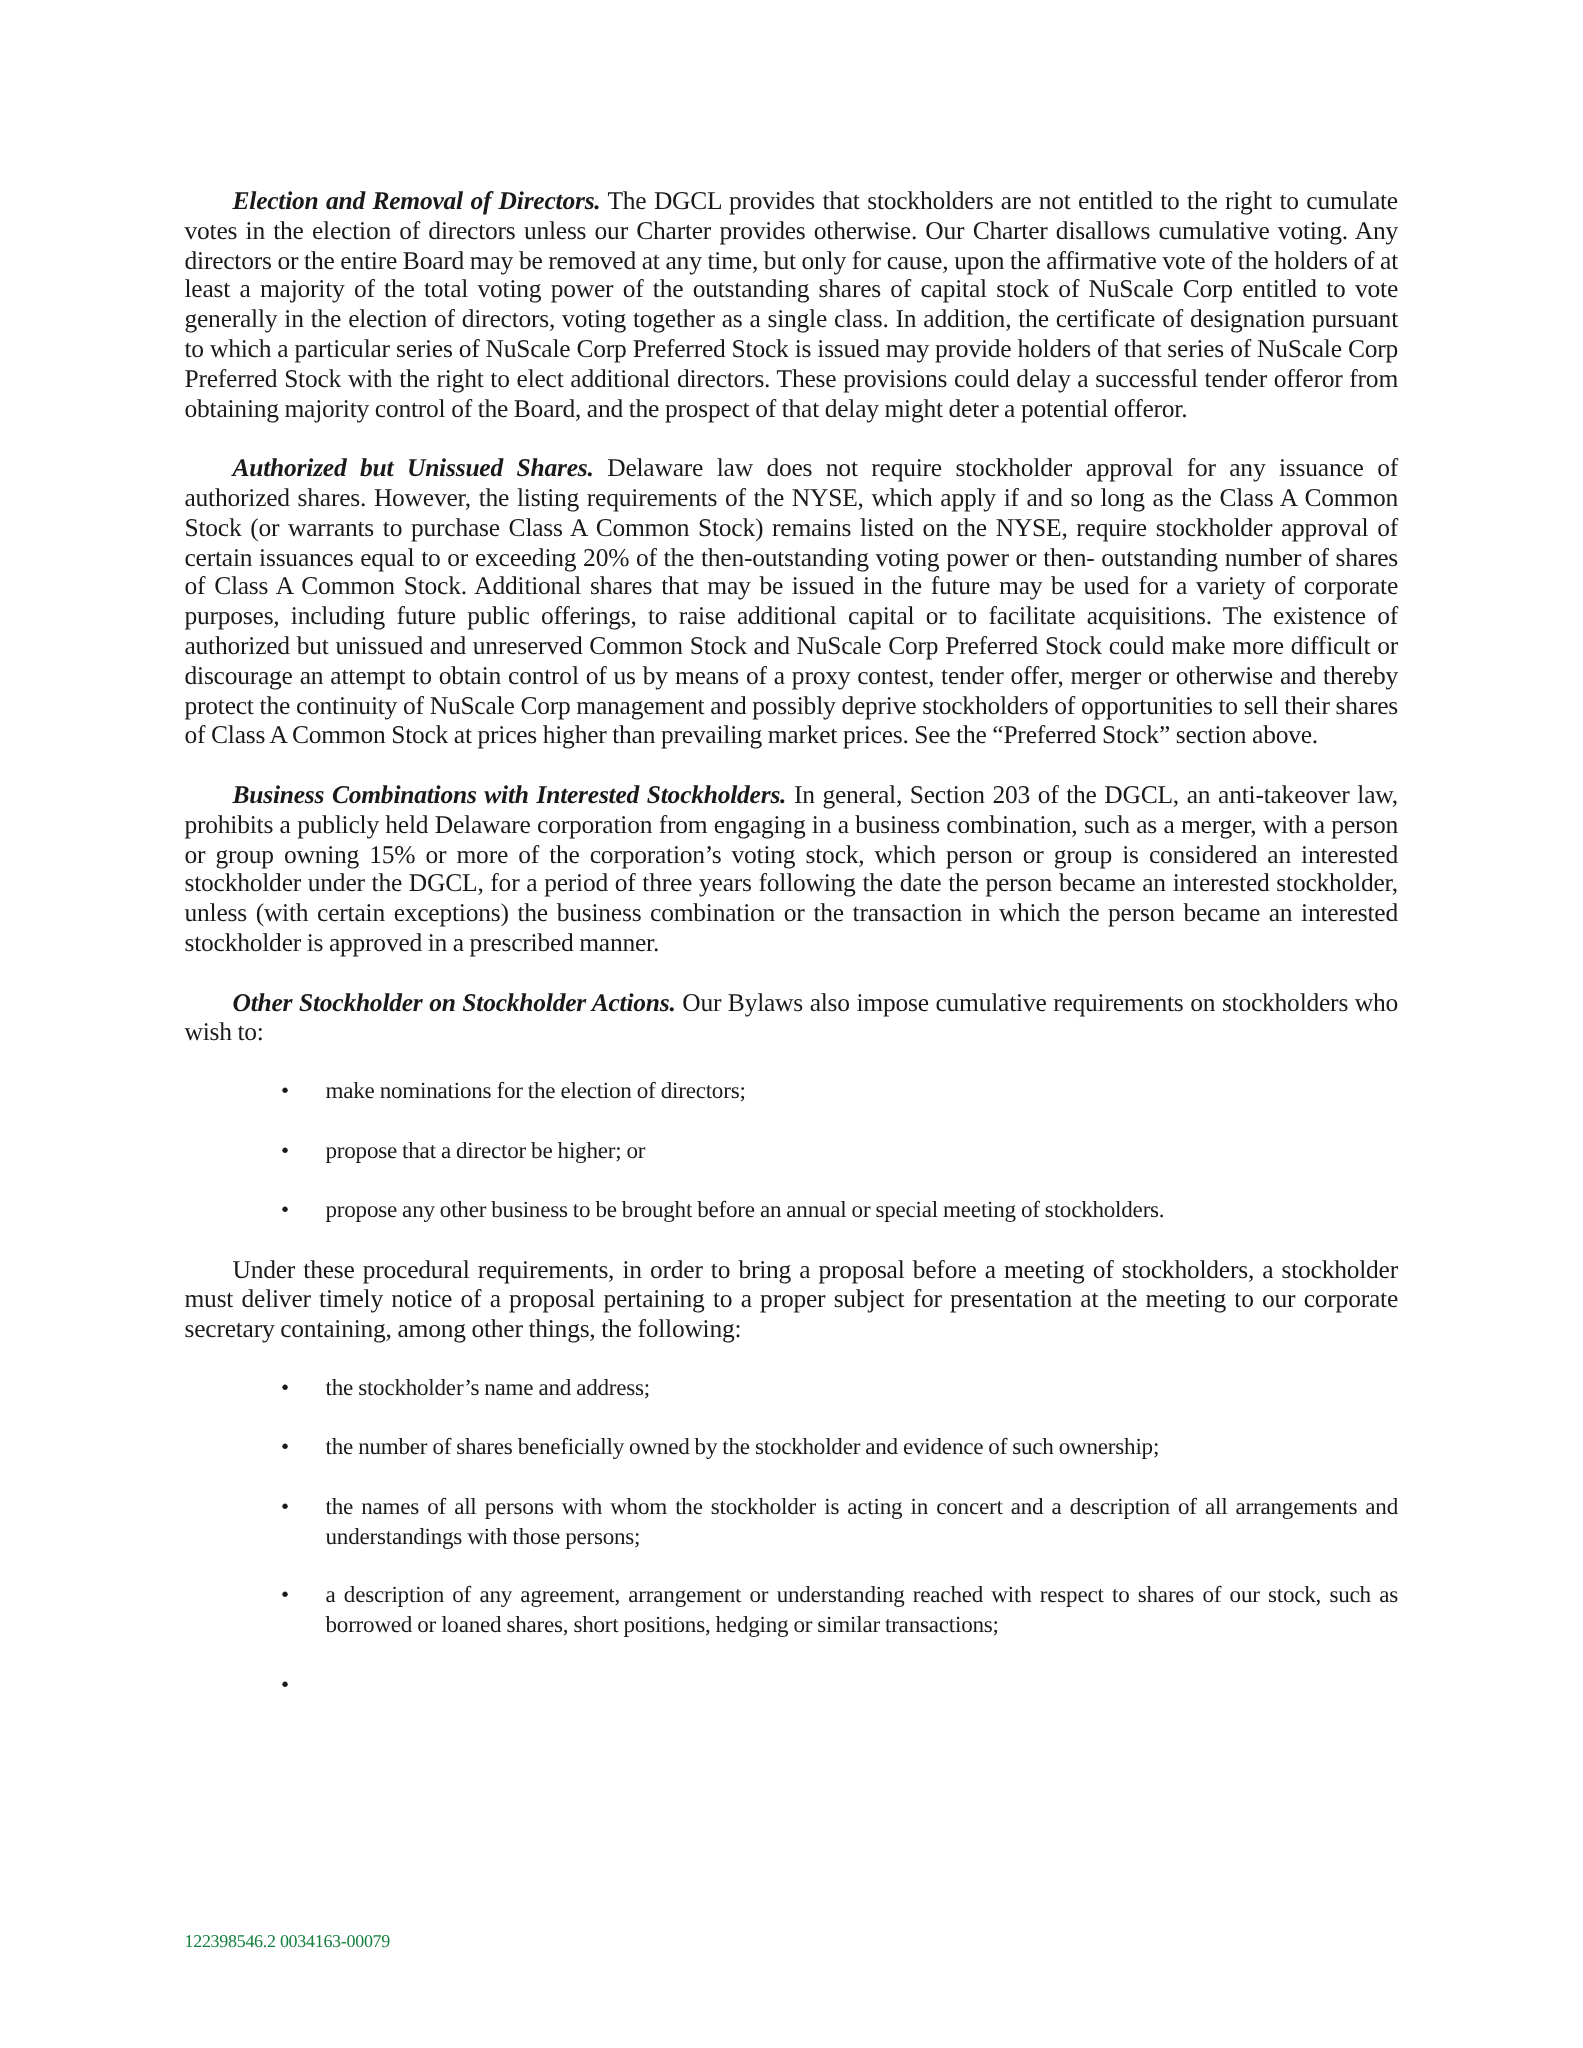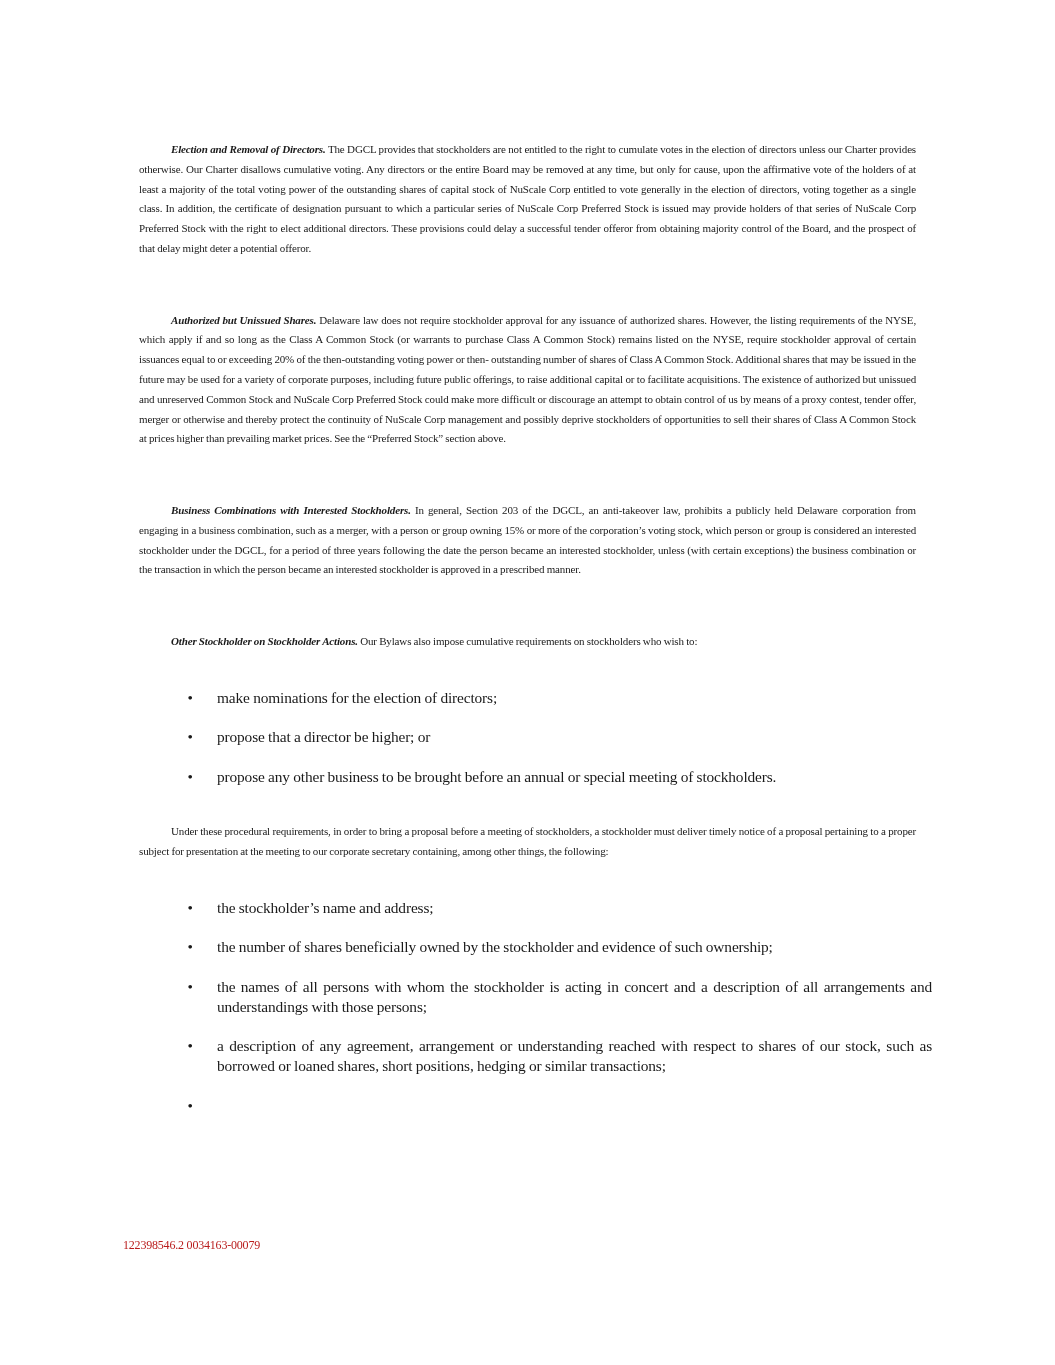--- a/index.html
+++ b/index.html
@@ -15,25 +15,25 @@
       font-family: "Liberation Serif", "DejaVu Serif", serif;
       color: #1a1a1a;
     }
     .page {
       position: absolute;
       left: 123px;
       top: 124px;
       width: 809px;
     }
     .para {
-      font-size: 11px;
+      font-size: 17px;
       line-height: 19.8px;
       text-align: justify;
       text-indent: 32px;
-      margin: 16px;
+      margin: 0;
       letter-spacing: -0.15px;
       word-spacing: -0.3px;
     }
     .para .heading {
       font-weight: bold;
       font-style: italic;
     }
     .gap1 { height: 19.8px; }
     .bullets {
       list-style: none;
@@ -53,25 +53,25 @@
     .bullet-item .dot {
       position: absolute;
       left: 62px;
       top: 0;
       width: 10px;
       text-align: center;
     }
     .footer {
       position: absolute;
       left: 123px;
-      top: 1238px;
+      top: 1287px;
       font-size: 12px;
       line-height: 14px;
       letter-spacing: -0.2px;
-      color: #b91c1c;
+      color: #15803d;
     }
   </style>
 </head>
 <body>
 
 <div class="page">
 
   <p class="para"><span class="heading">Election and Removal of Directors.</span><span> The DGCL provides that stockholders are not entitled to the right to cumulate votes in the election of directors unless our Charter provides otherwise. Our Charter disallows cumulative voting. Any directors or the entire Board may be removed at any time, but only for cause, upon the affirmative vote of the holders of at least a majority of the total voting power of the outstanding shares of capital stock of NuScale Corp entitled to vote generally in the election of directors, voting together as a single class. In addition, the certificate of designation pursuant to which a particular series of NuScale Corp Preferred Stock is issued may provide holders of that series of NuScale Corp Preferred Stock with the right to elect additional directors. These provisions could delay a successful tender offeror from obtaining majority control of the Board, and the prospect of that delay might deter a potential offeror.</span></p>
 
   <div class="gap1"></div>

